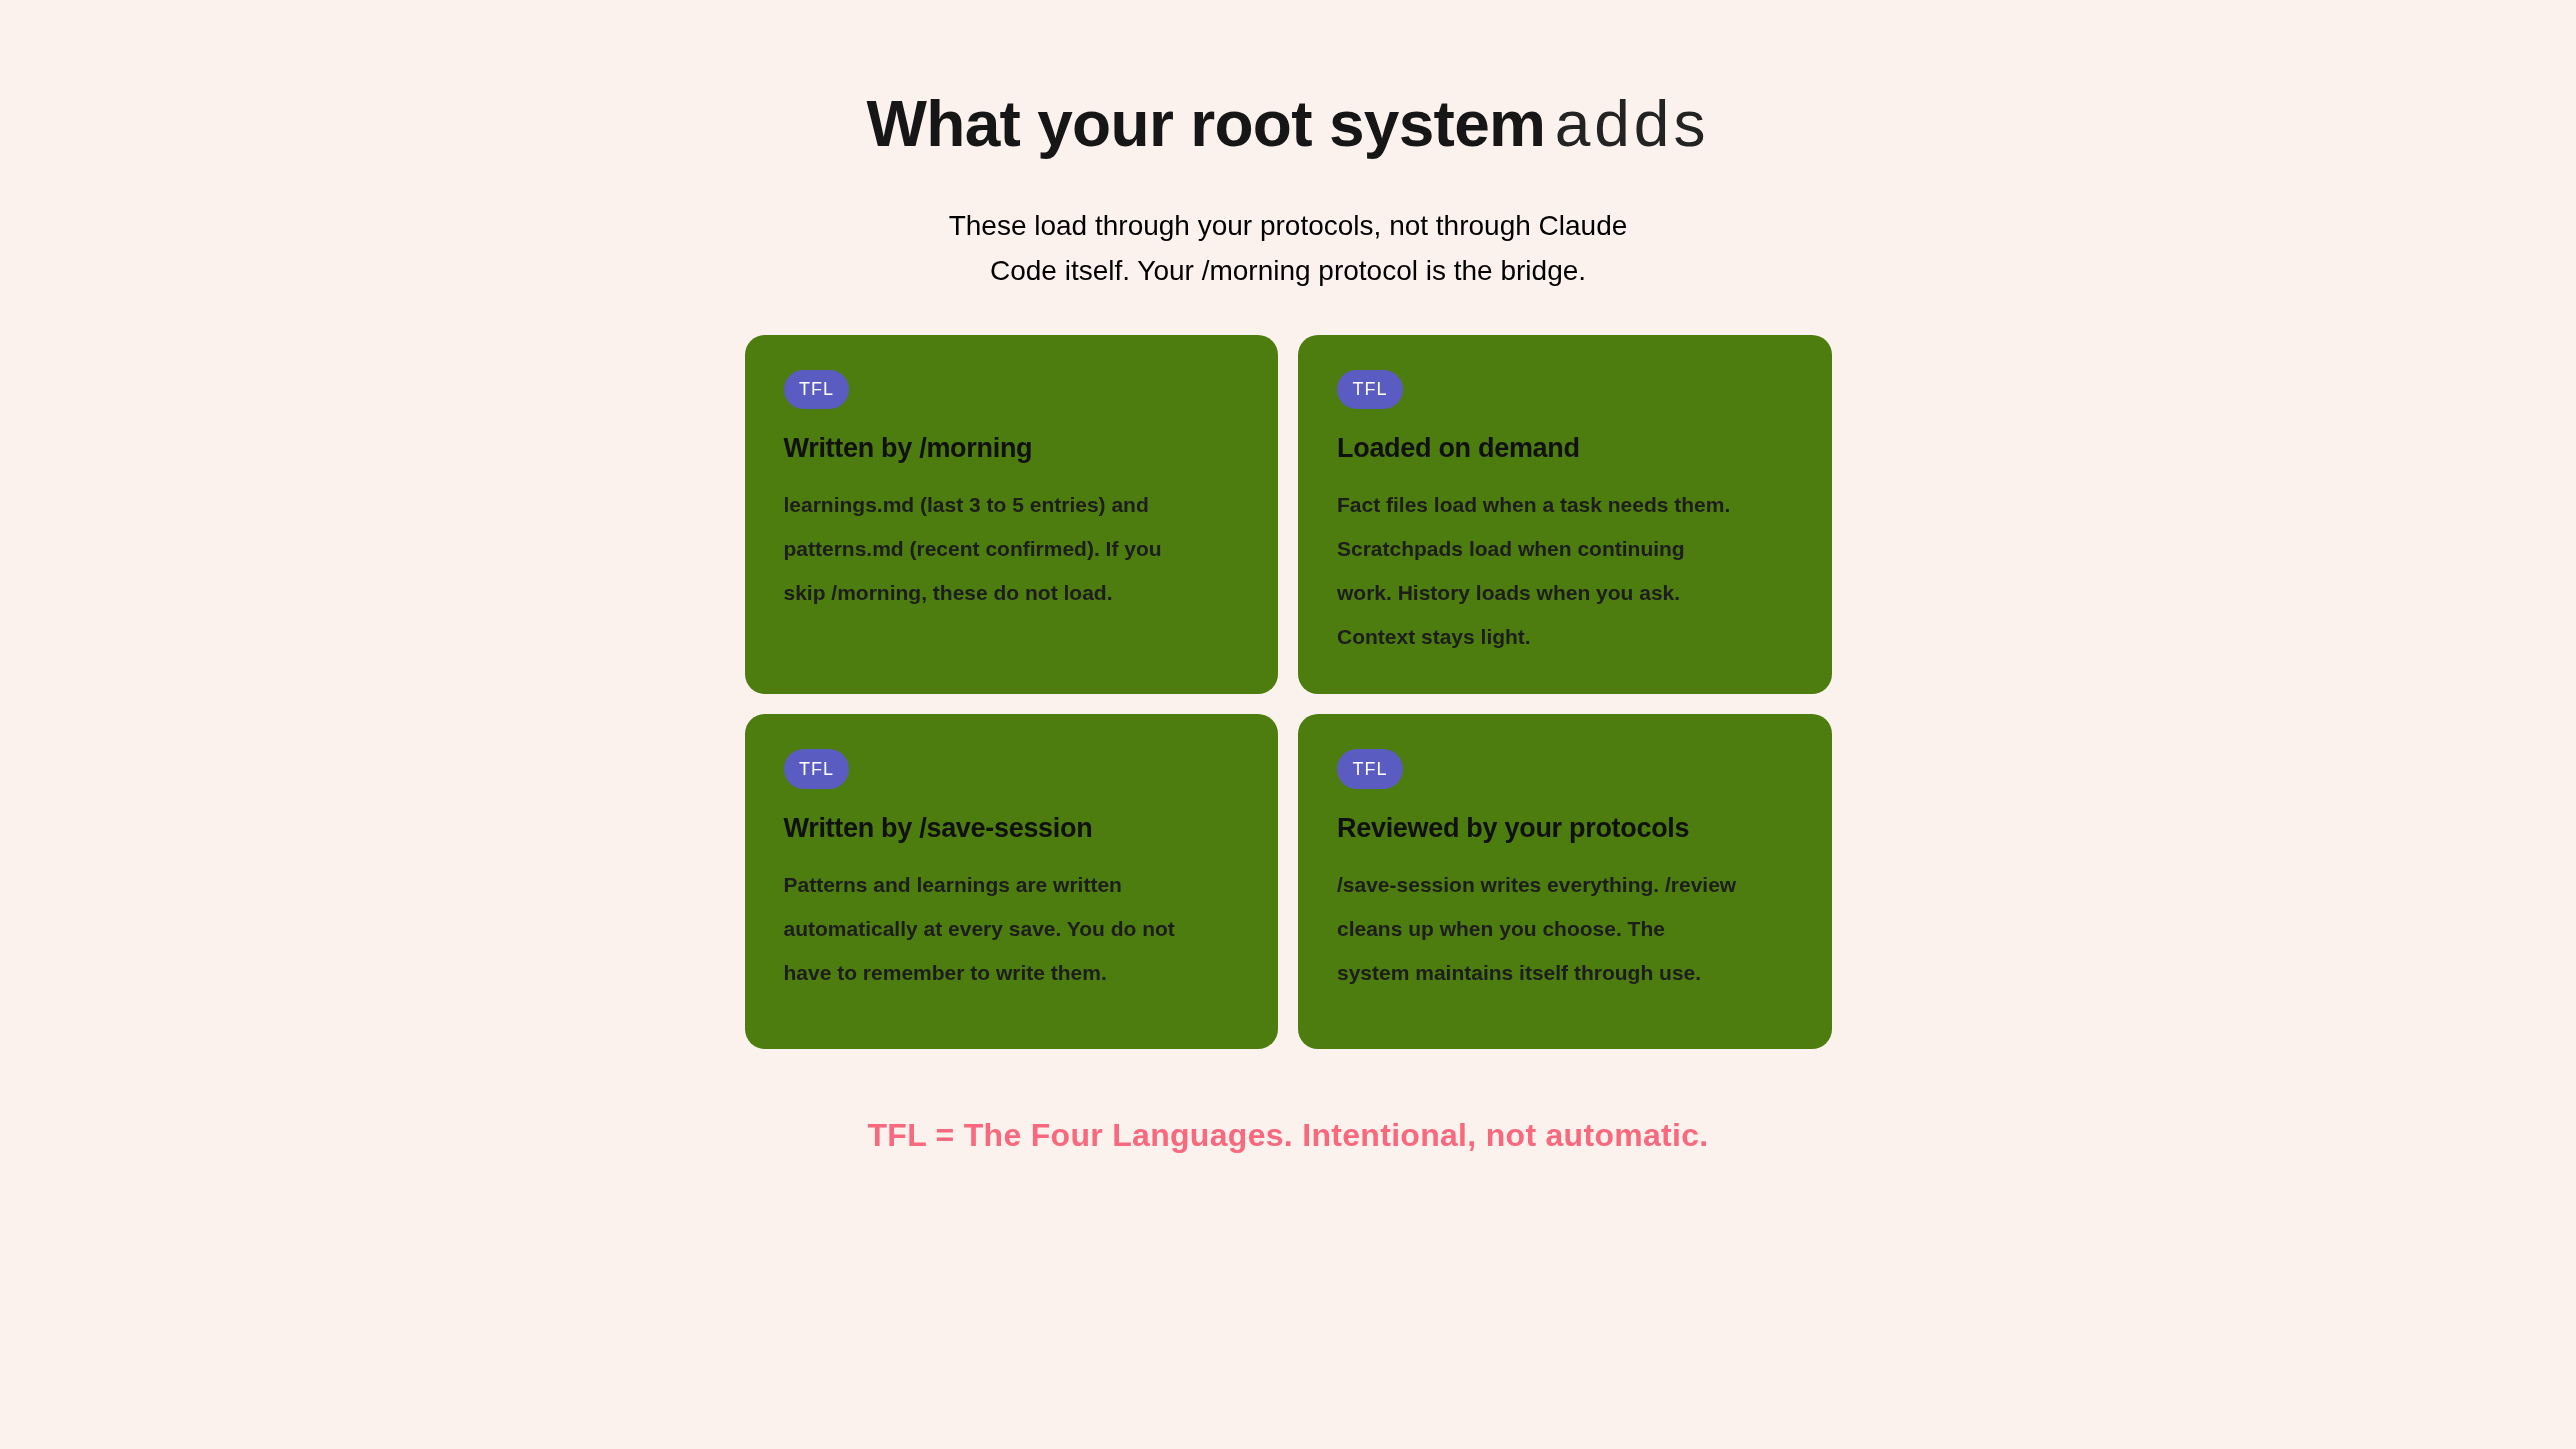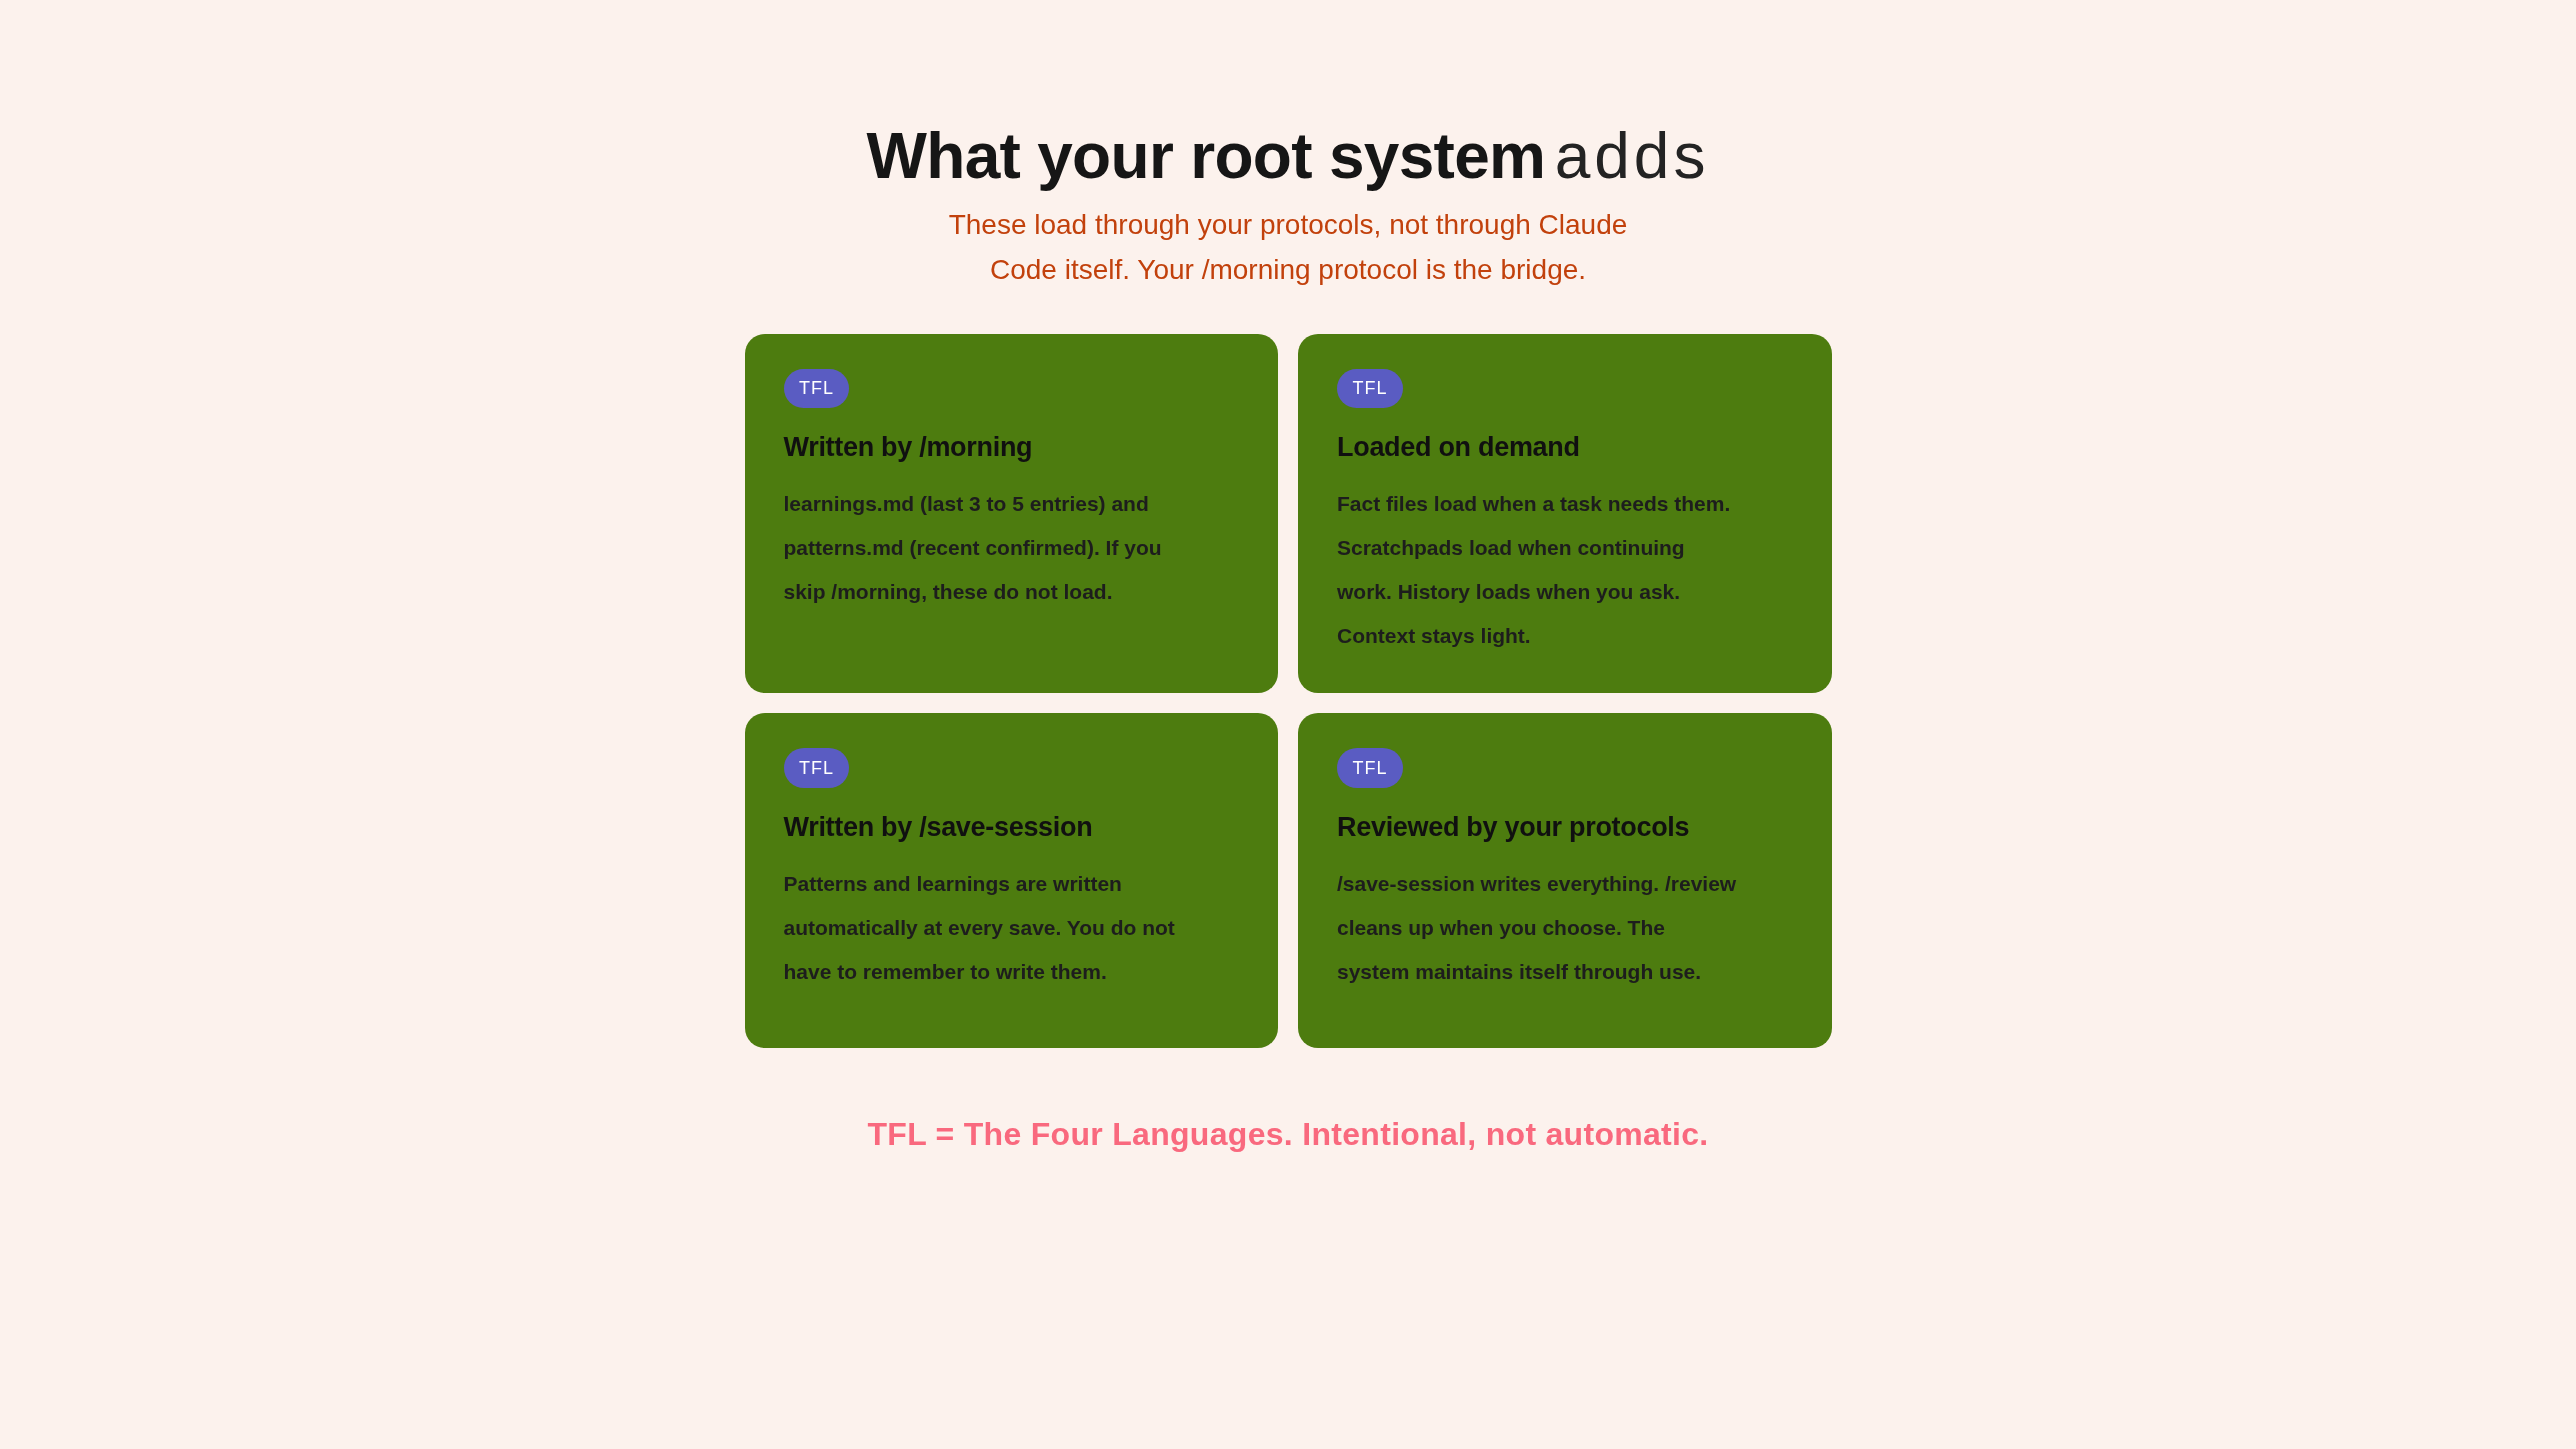--- a/index.html
+++ b/index.html
@@ -13,38 +13,38 @@
   html, body {
     width: 2576px;
     height: 1449px;
     background: var(--bg);
     font-family: "Liberation Sans", sans-serif;
     overflow: hidden;
   }
   .content {
     width: 1087px;
     margin: 0 auto;
-    padding-top: 119px;
+    padding-top: 87px;
   }
   .heading {
     text-align: center;
     font-size: 64px;
     line-height: 1.18;
     color: var(--ink);
     white-space: nowrap;
   }
   .heading .bold  { font-weight: 700; letter-spacing: -0.7px; }
   .heading .light { font-weight: 300; color: #232323; letter-spacing: 4px; margin-left: 9.4px; }
   .subtitle {
-    margin-top: 7px;
+    margin-top: 40px;
     text-align: center;
     font-size: 28px;
     line-height: 45px;
     font-weight: 400;
-    color: #c2410c;
+    color: #000000;
   }
   .subtitle span { display: block; }
   .grid {
     margin-top: 42px;
     display: grid;
     grid-template-columns: 1fr 1fr;
     gap: 20px;
   }
   .card {
     background: #4d7c0f;

